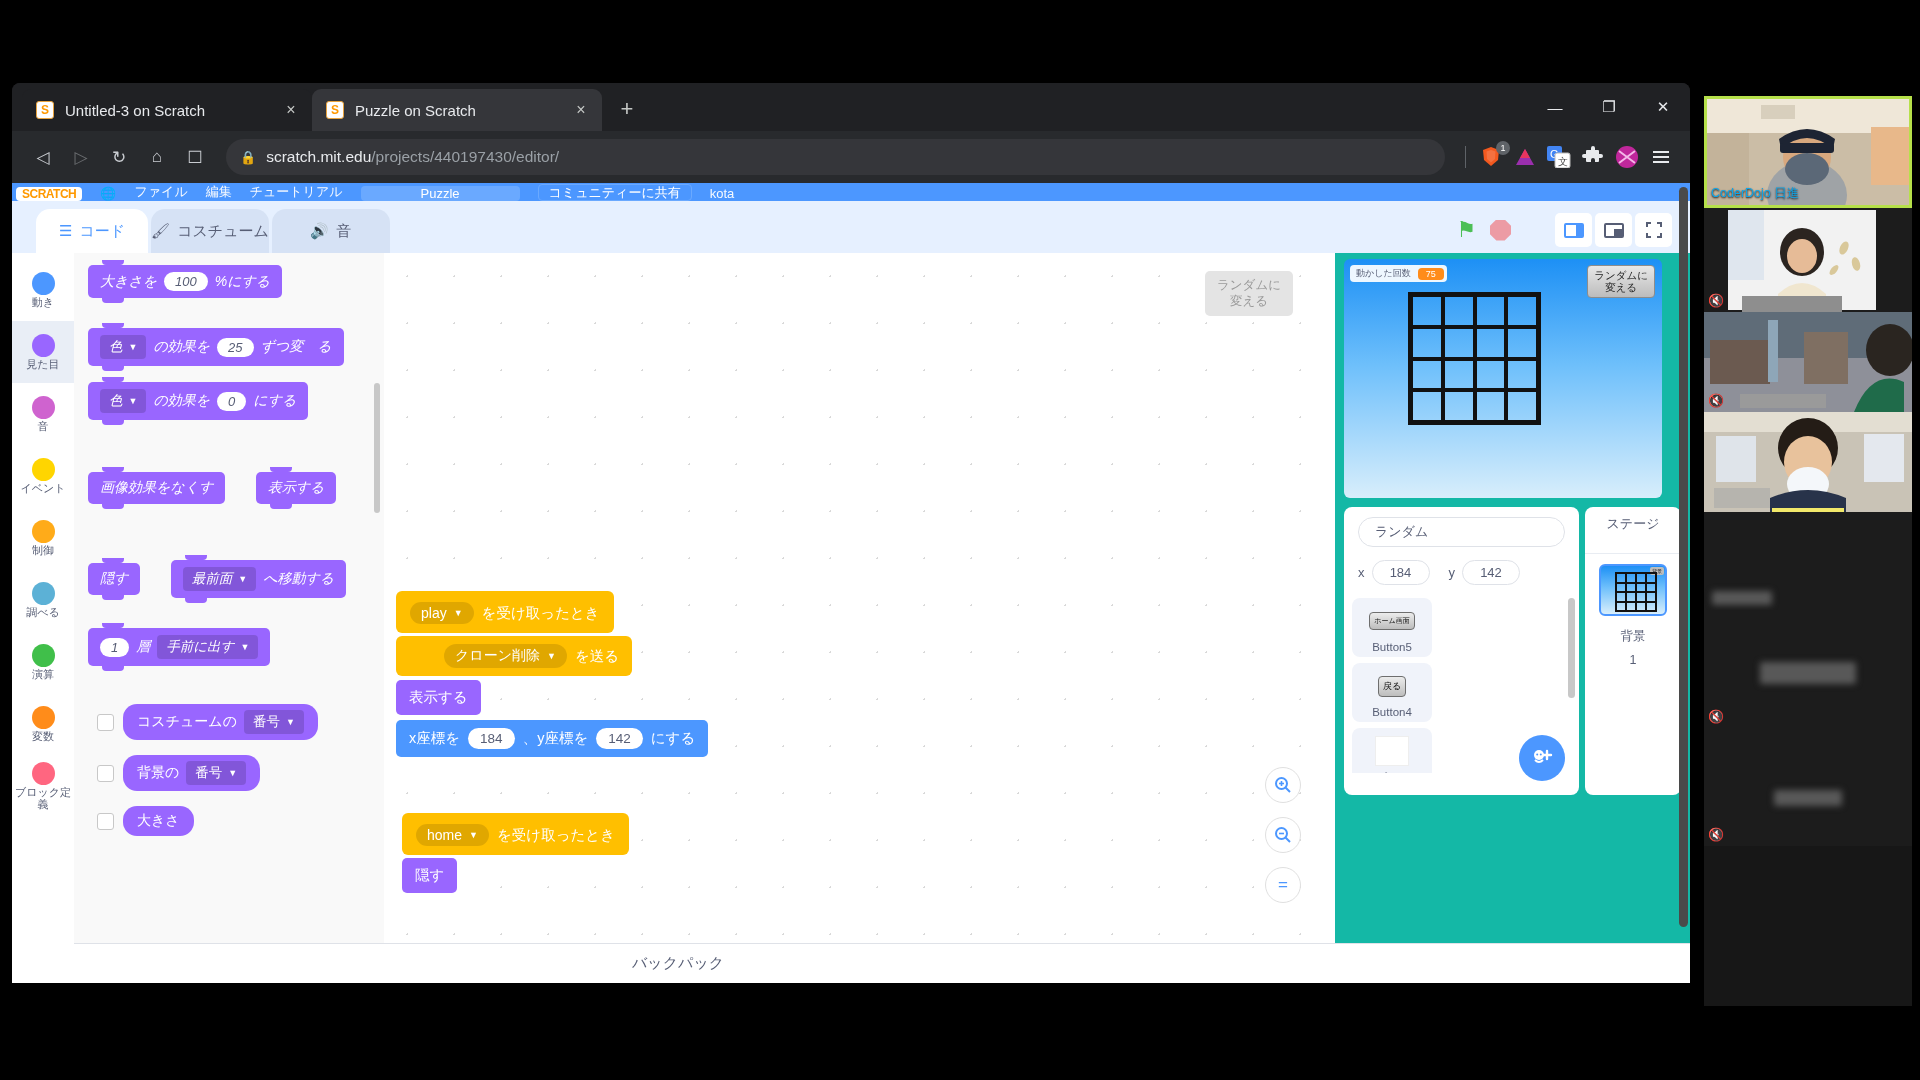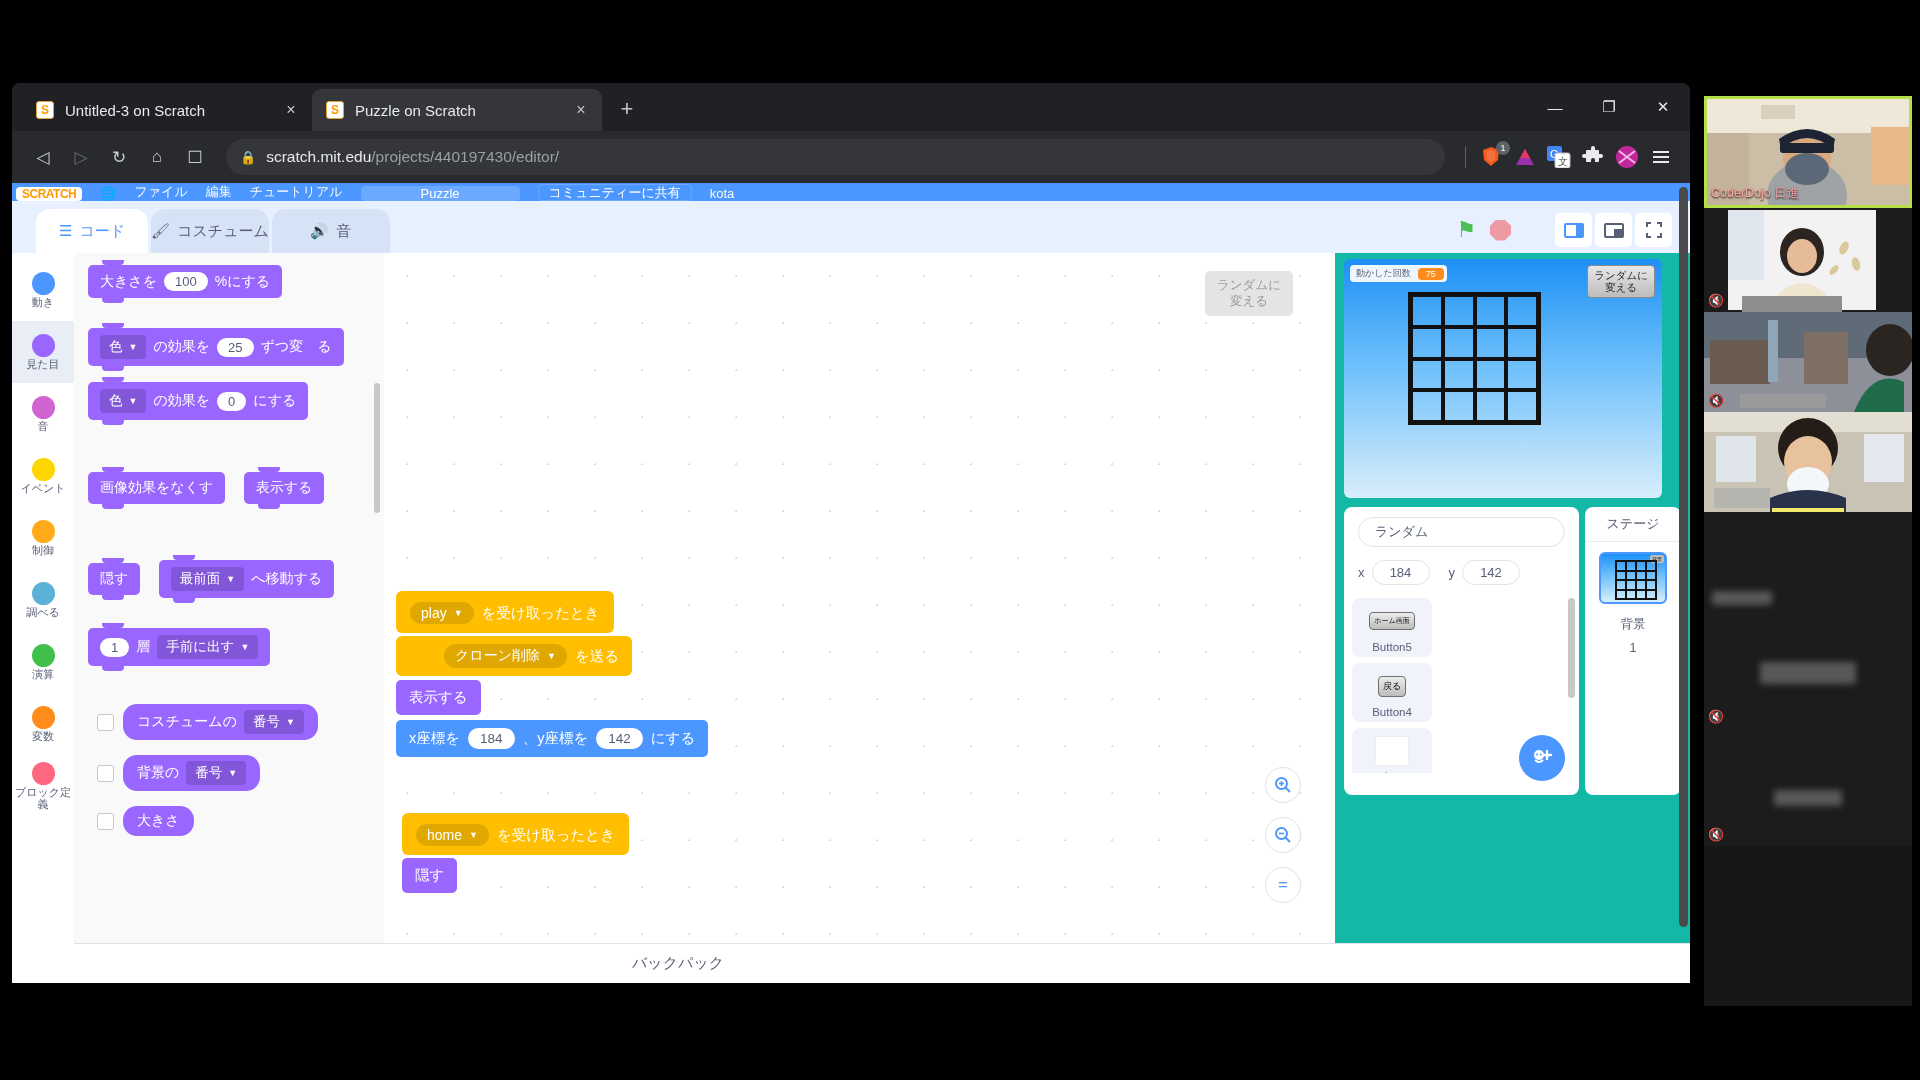--- a/index.html
+++ b/index.html
@@ -118,23 +118,23 @@
   
   .catcol { width:62px; background:#fff; padding-top:6px; flex:0 0 62px; z-index:3; }
   .cat { height:62px; display:flex; flex-direction:column; align-items:center; justify-content:center; gap:2px; }
   .cat.on { background:#e9eef6; }
   .catdot { width:23px; height:23px; border-radius:50%; }
   .catlbl { font-size:11px; color:#575e75; text-align:center; line-height:1.05; max-width:60px; }
 
   
   .palette { width:310px; background:#f9f9f9; position:relative; flex:0 0 310px;
              overflow:hidden; padding:12px 0 0 0; }
-  .pblock { margin:0 0 16px 14px; display:inline-flex; align-items:center;
+  .pblock { margin:0 12px 16px 14px; display:inline-flex; align-items:center;
             color:#fff; font-size:14px; border-radius:5px; padding:7px 12px; gap:7px;
-            position:relative; }
+            position:relative;font-style:italic; }
   .looks { background:#9966ff; }
   .pnotch:before, .pnotch:after {
     content:''; position:absolute; left:14px; width:22px; height:5px; background:inherit;
     border-radius:0 0 4px 4px;
   }
   .pnotch:before { top:-5px; border-radius:0 0 4px 4px; }
   .pnotch:after { bottom:-5px; }
   .oval { background:#fff; color:#575e75; border-radius:11px; padding:2px 11px; font-size:13px; }
   .drop { background:rgba(0,0,0,.15); border-radius:4px; padding:3px 9px; display:inline-flex;
           gap:6px; align-items:center; font-size:13.5px; }
@@ -209,21 +209,21 @@
   .spr-name { font-size:11.5px; color:#575e75; max-width:74px; overflow:hidden;
               text-overflow:ellipsis; white-space:nowrap; }
   .btnimg { background:linear-gradient(#ececec,#bdbdbd); border:1px solid #6e6e6e;
             border-radius:4px; font-size:7px; color:#111; padding:3px 4px; white-space:nowrap; }
   .sprscroll { position:absolute; right:4px; top:0; width:7px; height:100px;
                background:#c8c8c8; border-radius:4px; }
   .fab { position:absolute; width:46px; height:46px; border-radius:50%; background:#4c97ff;
          display:flex; align-items:center; justify-content:center; color:#fff; font-size:20px; }
   .stagepane { width:96px; background:#fff; border-radius:8px; flex:0 0 96px; padding-top:8px;
                text-align:center; height:288px; }
-  .stagepane-h { font-size:13px; color:#575e75; padding-bottom:8px; border-bottom:1px solid #e8ecf2; }
+  .stagepane-h { font-size:13px; color:#575e75; padding-bottom:20px; border-bottom:1px solid #e8ecf2; }
   .bdthumb { width:68px; height:52px; margin:10px auto 0; border-radius:6px;
              border:2px solid #4c97ff; position:relative; overflow:hidden;
              background:linear-gradient(#1d90f5 0%,#6fc0fb 45%,#d8eefb 100%); }
   .bdthumb .grid4 { left:14px; top:6px; width:42px; height:40px; border-width:1px; }
   .bdthumb .grid4 div { border-width:1px; }
   .bdnum { position:absolute; right:1px; top:1px; background:#bcbcbc; font-size:5px;
            color:#333; padding:1px 2px; border-radius:2px; }
 
   
   .backpack { position:absolute; left:0; right:0; bottom:0; height:40px; background:#fff;
@@ -232,21 +232,21 @@
 
   
   .pagescroll { position:absolute; right:2px; top:4px; width:9px; height:740px;
                 background:#4a4a4a; border-radius:5px; }
 
   
   .videopanel { position:absolute; left:1704px; top:96px; width:208px; height:910px;
                 background:#171717; }
   .vtile { position:relative; background:#1c1c1c; overflow:hidden; }
   .vtile.active { border:3px solid #b6e04a; }
-  .vname { position:absolute; left:4px; bottom:3px; color:#fca5a5; font-size:12.5px;
+  .vname { position:absolute; left:4px; bottom:3px; color:#0ea5e9; font-size:12.5px;
            text-shadow:0 1px 2px #000; }
   .vblur { position:absolute; left:8px; bottom:5px; height:14px; background:#585858;
            border-radius:2px; filter:blur(3px); }
   .mute { position:absolute; left:3px; bottom:3px; width:18px; height:18px;
           display:flex; align-items:center; justify-content:center;
           color:#f05b5b; font-size:13px; }
   .talkbar { position:absolute; left:50%; transform:translateX(-50%); bottom:0;
              width:72px; height:4px; background:#f2e96a; }
 </style>
 </head>

